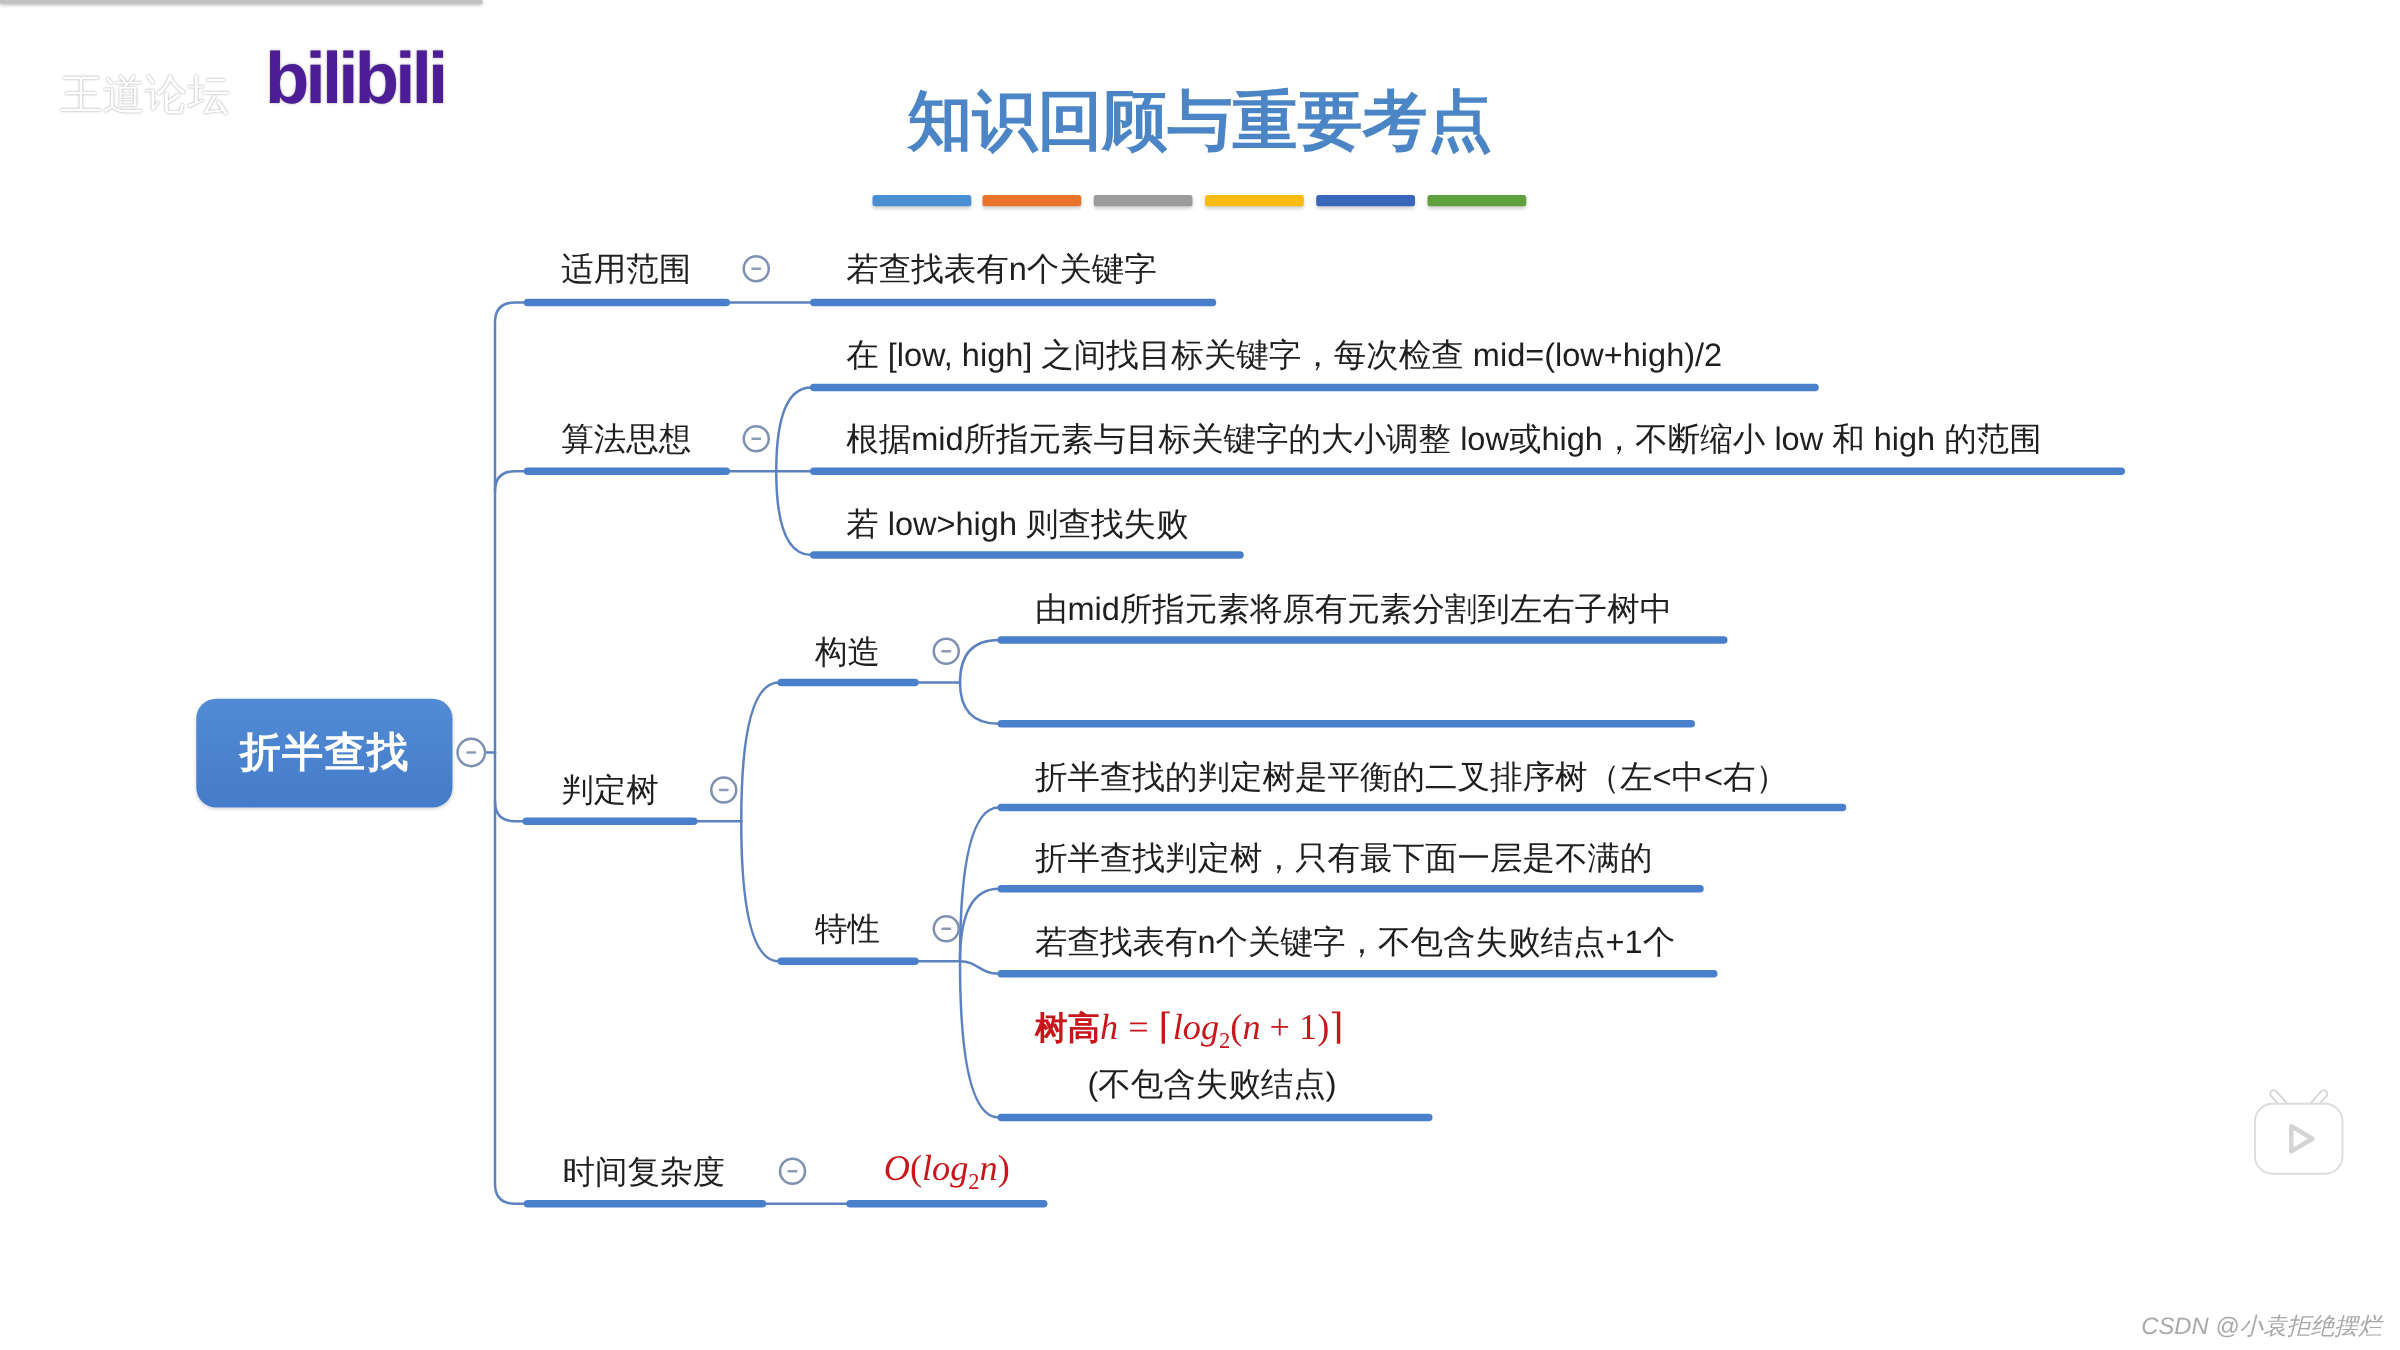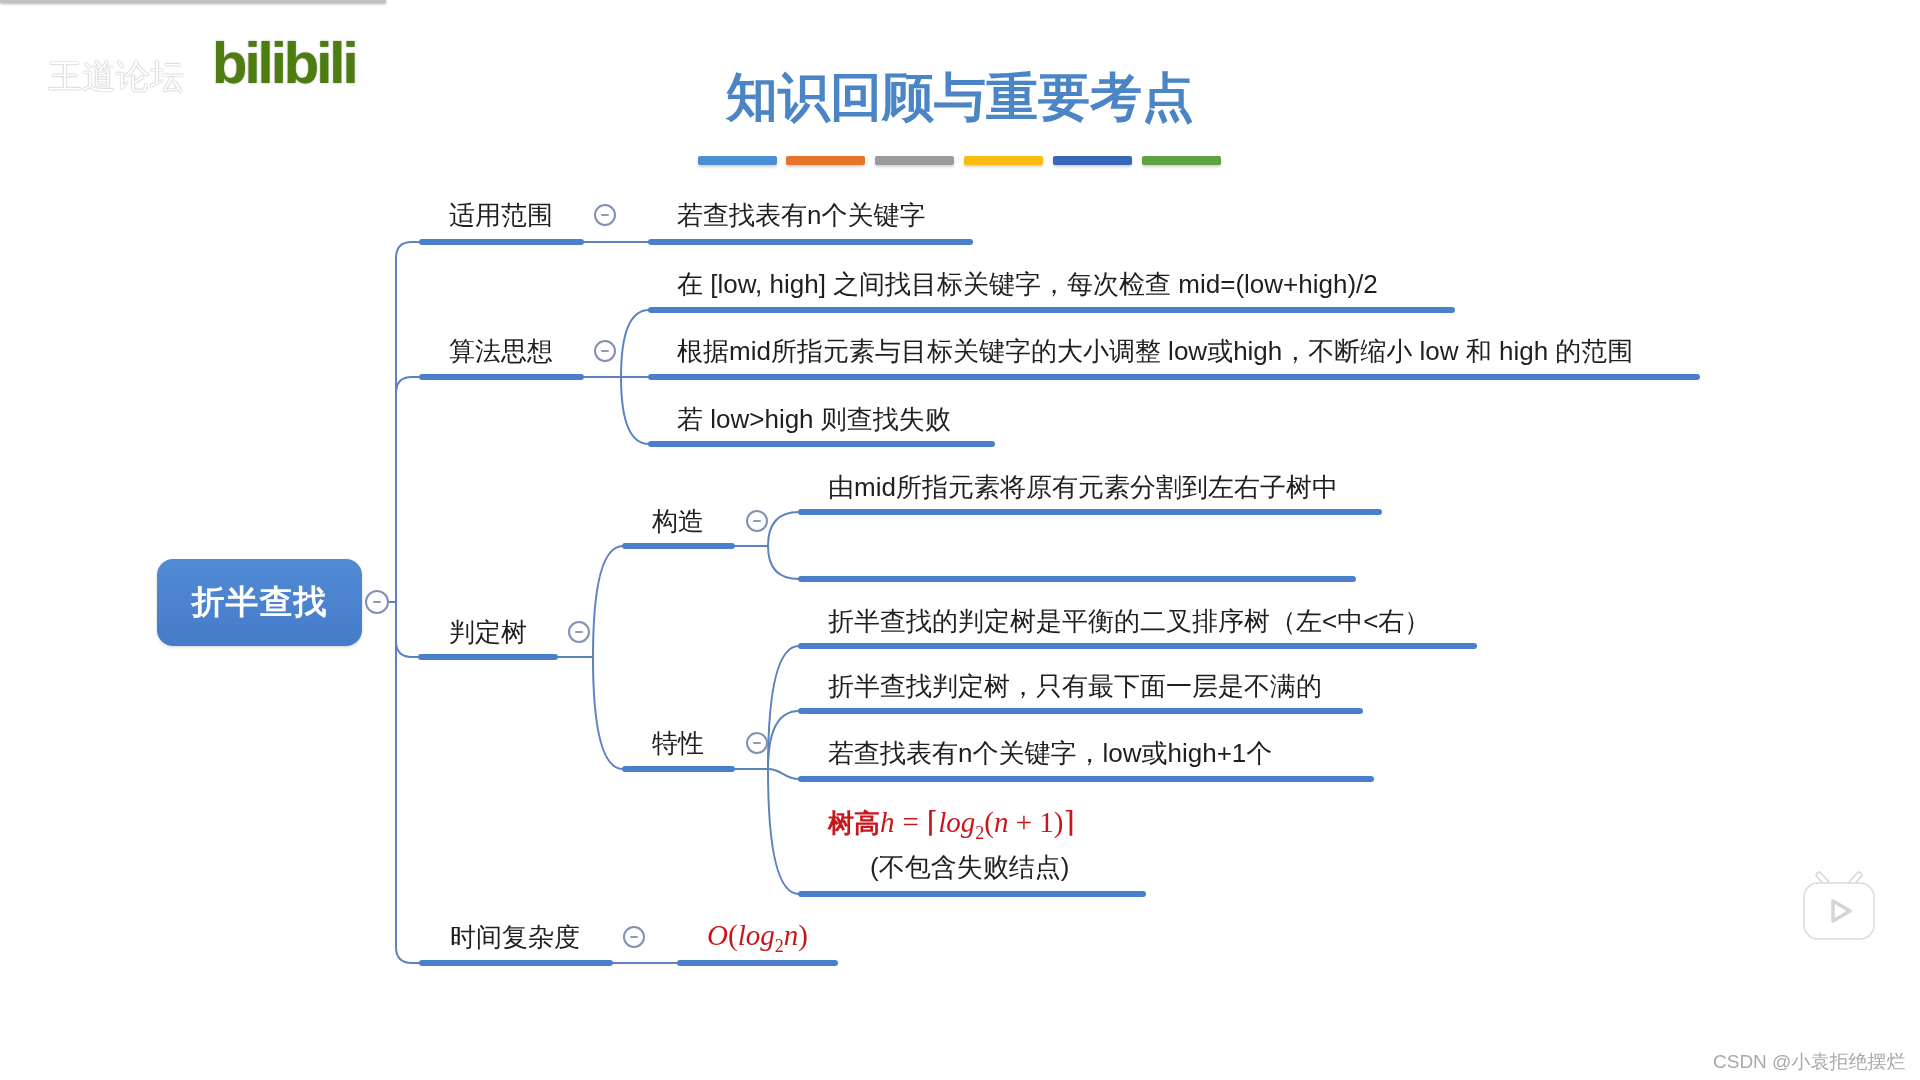--- a/index.html
+++ b/index.html
@@ -7,21 +7,21 @@
     position: relative; width: 1920px; height: 1080px; overflow: hidden;
     background: #ffffff;
     font-family: "Liberation Sans", "DejaVu Sans", sans-serif;
     color: #1f1f1f;
   }
 
   
   .top-strip { position: absolute; left: 0; top: 0; width: 386px; height: 3px; background: #c2c2c2; box-shadow: 0 1px 3px rgba(0,0,0,.3); }
   .wm-forum { position: absolute; left: 48px; top: 56px; font-size: 34px; line-height: 40px; color: #ffffff;
     text-shadow: 0 0 1px rgba(0,0,0,.35), 0 0 2px rgba(0,0,0,.2); white-space: nowrap; }
-  .wm-bili { position: absolute; left: 212px; top: 30px; font-size: 58px; line-height: 66px; font-weight: bold; color: #4d7c0f;
+  .wm-bili { position: absolute; left: 212px; top: 30px; font-size: 58px; line-height: 66px; font-weight: bold; color: #4c1d95;
     letter-spacing: -3px; text-shadow: 0 0 1px rgba(0,0,0,.35), 0 0 3px rgba(0,0,0,.18); white-space: nowrap; }
 
   
   .title { position: absolute; left: 0; top: 66px; width: 1920px; text-align: center;
     font-size: 52px; line-height: 62px; font-weight: bold; color: #4b85c5; white-space: nowrap; }
   .bar { position: absolute; top: 156px; width: 79px; height: 9px; border-radius: 2px; box-shadow: 0 2px 3px rgba(0,0,0,.18); }
 
   
   .lines { position: absolute; left: 0; top: 0; }
   .root { position: absolute; left: 157px; top: 559px; width: 205px; height: 87px; border-radius: 16px;
@@ -43,21 +43,21 @@
   .m { font-family: "Liberation Serif", "DejaVu Serif", serif; font-size: 29px; }
   .mi { font-style: italic; }
   .msub { font-family: "Liberation Serif", "DejaVu Serif", serif; font-size: 18px; position: relative; top: 7px; }
   .op { margin: 0 8px; }
 
   
   .bili-icon { position: absolute; left: 1798px; top: 868px; cursor: pointer; }
   .brand { position: absolute; left: 1483px; top: 1026px; font-size: 31px; line-height: 36px; color: #c0150f;
     text-shadow: 1px 1px 1px rgba(120,0,0,.25); white-space: nowrap; }
   .credit { position: absolute; left: 1713px; top: 1050px; font-size: 19px; line-height: 24px; color: #a9a9a9;
-    text-shadow: 0 0 2px #ffffff, 0 0 2px #ffffff; white-space: nowrap; }
+    text-shadow: 0 0 2px #ffffff, 0 0 2px #ffffff; white-space: nowrap; font-style: italic; }
 </style>
 </head>
 <body>
 
 <div id="canvas">
 
   <div class="top-strip"></div>
   <div class="wm-forum">王道论坛</div>
   <div class="wm-bili">bilibili</div>
 
@@ -146,21 +146,21 @@
 
   <div class="t" style="left:652px;top:728px">特性</div>
   <div class="ul" style="left:622px;top:766px;width:113px"></div>
   <div class="cc" style="left:746px;top:732px">
     <span class="minus"></span>
   </div>
   <div class="t" style="left:828px;top:606px">折半查找的判定树是平衡的二叉排序树（左&lt;中&lt;右）</div>
   <div class="ul" style="left:798px;top:643px;width:679px"></div>
   <div class="t" style="left:828px;top:671px">折半查找判定树，只有最下面一层是不满的</div>
   <div class="ul" style="left:798px;top:708px;width:565px"></div>
-  <div class="t" style="left:828px;top:738px">若查找表有n个关键字，low或high+1个</div>
+  <div class="t" style="left:828px;top:738px">若查找表有n个关键字，不包含失败结点+1个</div>
   <div class="ul" style="left:798px;top:776px;width:576px"></div>
 
   <div class="formula red" style="left:828px;top:805px">
     <span class="f-cjk">树高</span><span class="m mi">h</span><span class="m op">=</span><span class="m">⌈</span><span class="m mi">log</span><span class="msub">2</span><span class="m">(</span><span class="m mi">n</span><span class="m" style="white-space:pre"> + 1)</span><span class="m">⌉</span>
   </div>
   <div class="t" style="left:870px;top:852px">(不包含失败结点)</div>
   <div class="ul" style="left:798px;top:891px;width:348px"></div>
 
   <div class="t" style="left:450px;top:922px">时间复杂度</div>
   <div class="ul" style="left:419px;top:960px;width:194px"></div>

